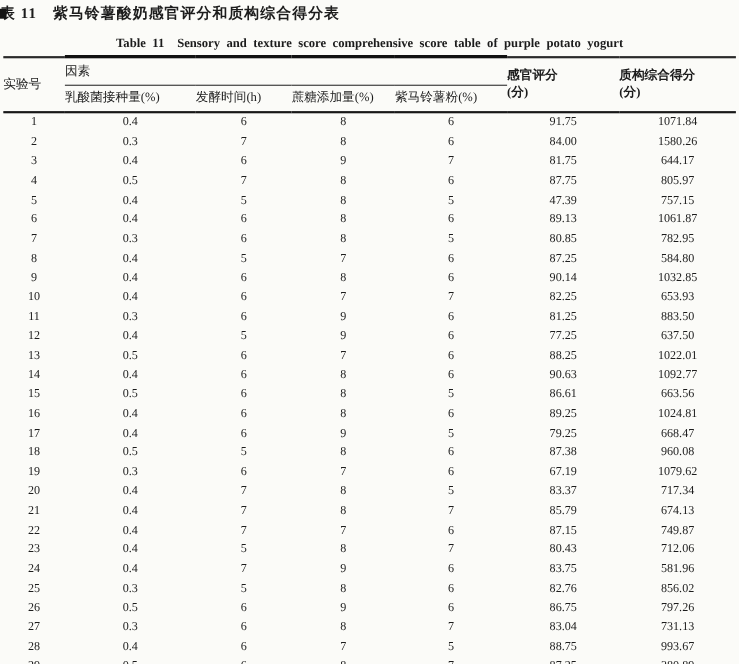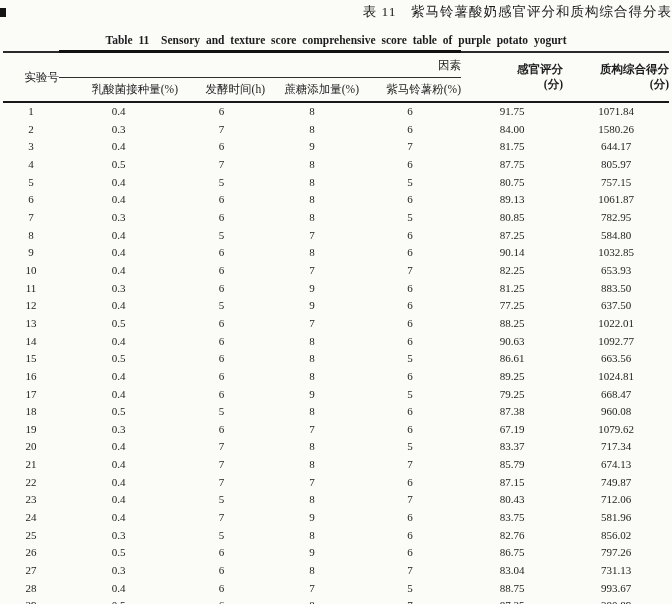--- a/index.html
+++ b/index.html
@@ -17,22 +17,22 @@
   }
   .scan-artifact {
     position: absolute;
     left: 0;
     top: 8px;
     width: 6px;
     height: 9px;
     background: #141414;
   }
   .title-zh {
-    text-align: right;
-    font-weight: normal;
+    text-align: left;
+    font-weight: bold;
     font-size: 13.5px;
     padding-top: 4px;
     letter-spacing: 1px;
     line-height: 16px;
   }
   .title-en {
     text-align: center;
     font-weight: bold;
     font-size: 11.5px;
     margin-top: 13px;
@@ -49,21 +49,21 @@
   col.c-lactic  { width: 119px; }
   col.c-ferment { width: 87px;  }
   col.c-sucrose { width: 94px;  }
   col.c-potato  { width: 102px; }
   col.c-sensory { width: 102px; }
   col.c-texture { width: 106px; }
 
   thead th {
     font-weight: normal;
     font-size: 11.5px;
-    text-align: right;
+    text-align: left;
     vertical-align: middle;
     padding: 0;
     line-height: 1.25;
     margin-top: 28px;
   }
   tr.group-row th { height: 24px; }
   tr.factor-row th { height: 23px; }
 
   
   th.rowspan-cell { border-top: 2px solid #2a2a2a; }
@@ -159,21 +159,21 @@
         <td>6</td>
         <td>87.75</td>
         <td>805.97</td>
       </tr>
       <tr>
         <td>5</td>
         <td>0.4</td>
         <td>5</td>
         <td>8</td>
         <td>5</td>
-        <td>80.75</td>
+        <td>47.39</td>
         <td>757.15</td>
       </tr>
       <tr>
         <td>6</td>
         <td>0.4</td>
         <td>6</td>
         <td>8</td>
         <td>6</td>
         <td>89.13</td>
         <td>1061.87</td>

